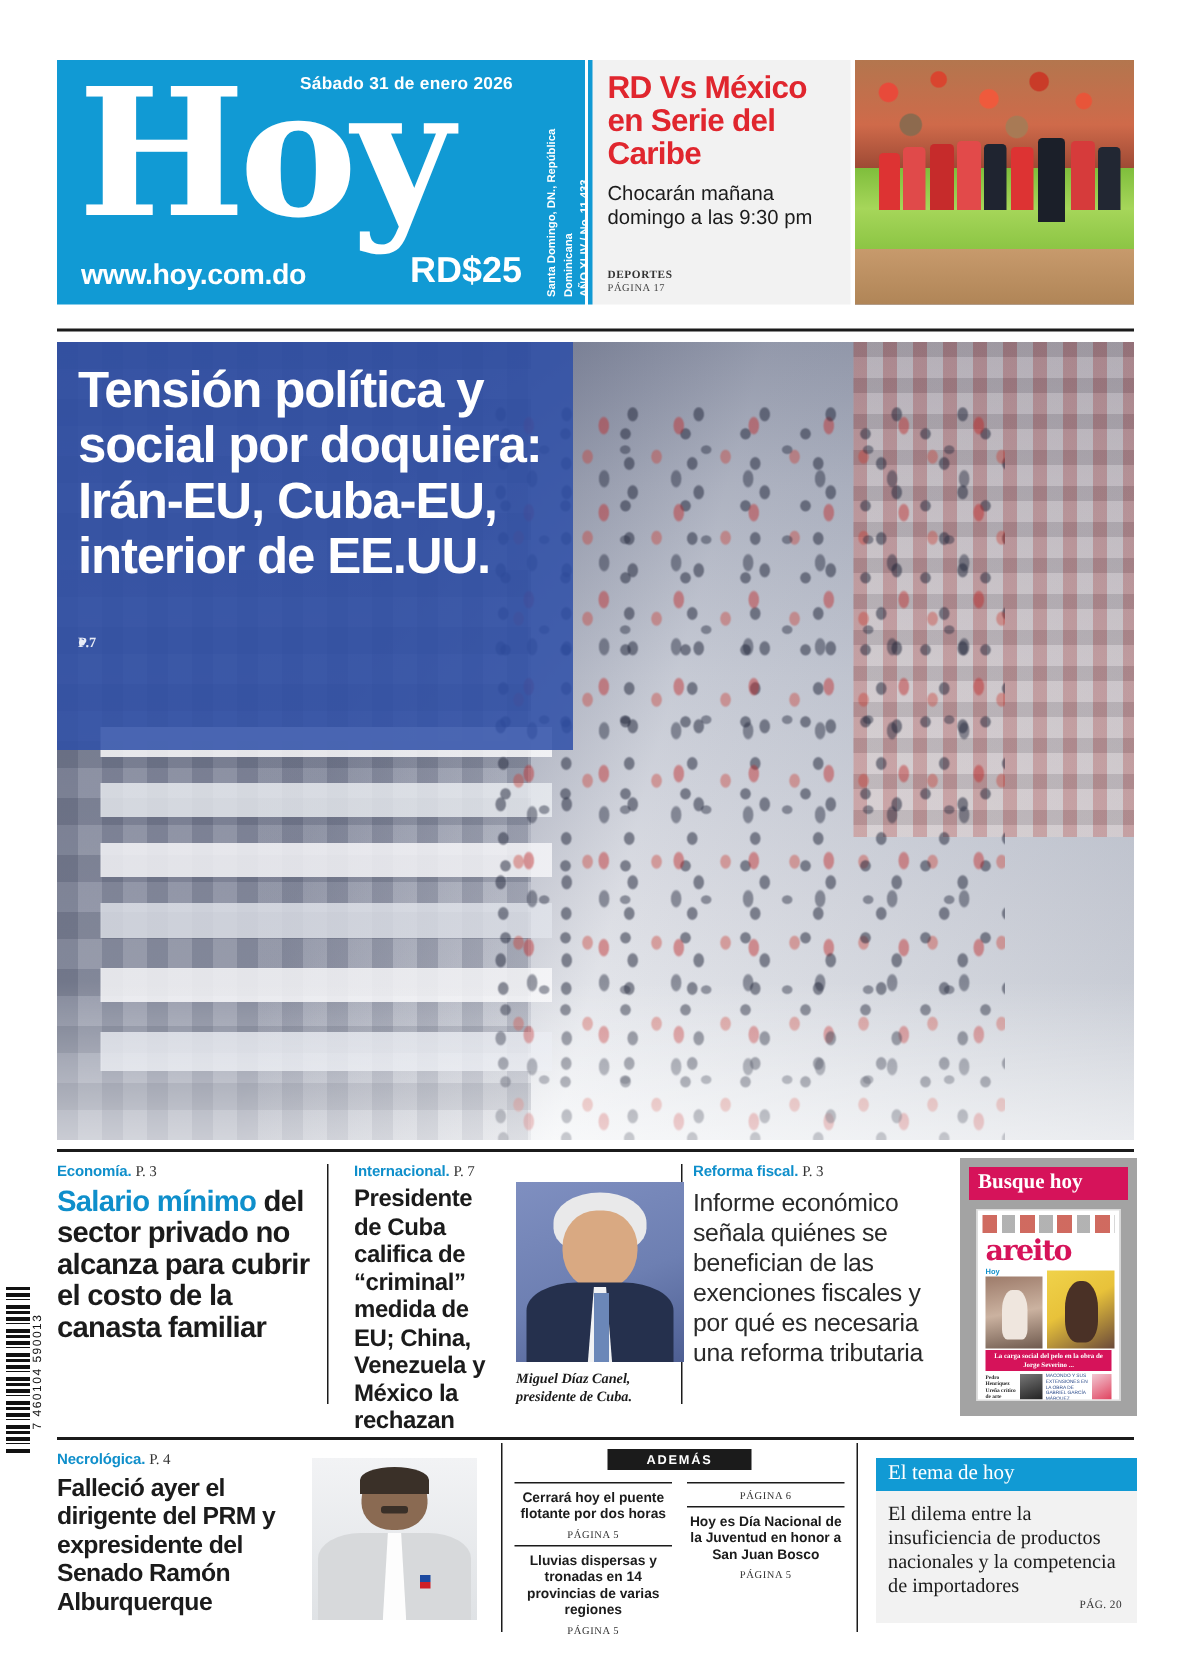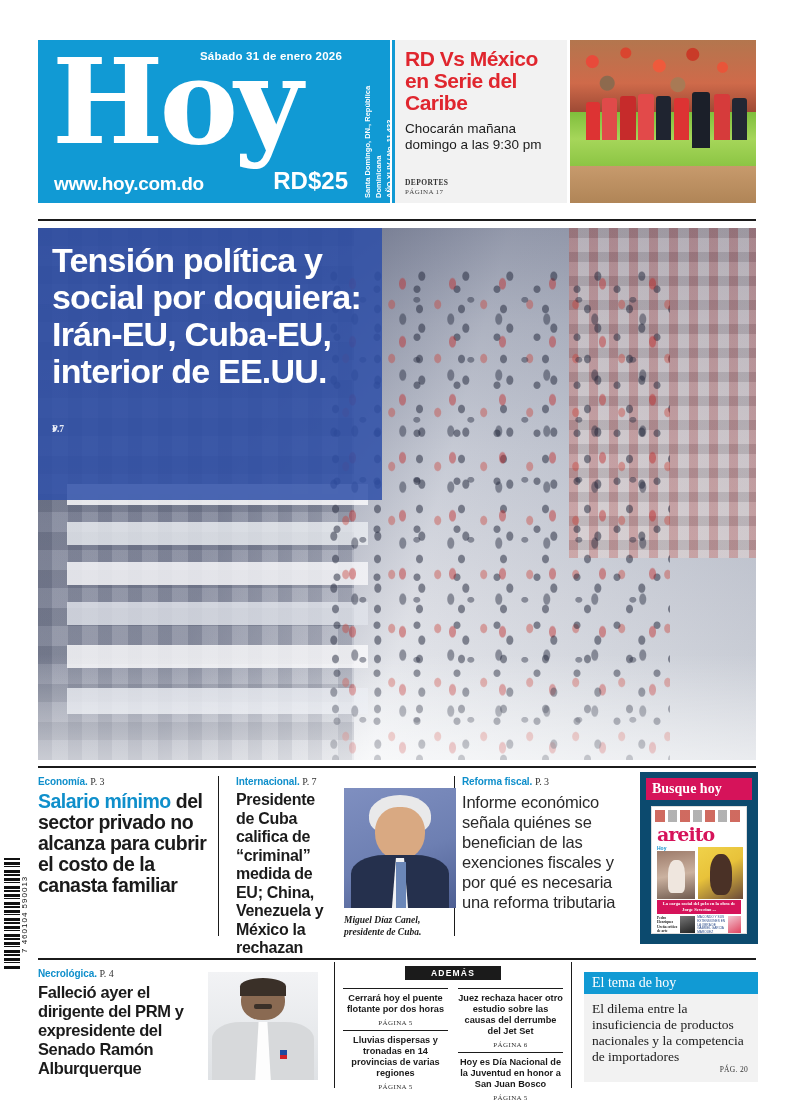--- a/index.html
+++ b/index.html
@@ -149,21 +149,21 @@
      background:#6b87b8; }
   .colB .caption { position:absolute; left:108px; top:138px; width:118px;
      font-family:"Liberation Serif", serif; font-style:italic; font-weight:bold;
      font-size:9.5px; line-height:12px; color:#1b1b1b; }
 
   .colC { position:absolute; left:462px; top:776px; width:170px; }
   .colC .head { margin-top:5px; font-size:16.5px; line-height:20px; color:#2a2a2a;
      letter-spacing:-.2px; }
 
   .colD { position:absolute; left:640px; top:772px; width:118px; height:172px;
-     background:#0c4a6e; padding:6px; }
+     background:#a3a3a3; padding:6px; }
   .busque-bar { background:#d6135a; color:#fff; font-family:"Liberation Serif", serif;
      font-weight:bold; font-size:14px; padding:3px 6px; }
   .areito { position:relative; margin:6px auto 0; width:96px; height:128px;
      background:#fff; border:1px solid #ddd; overflow:hidden; }
   .ar-topbar { position:absolute; left:3px; top:3px; right:3px; height:12px;
      background: repeating-linear-gradient(90deg,#c0392b 0 10px,#fff 10px 13px,#999 13px 22px,#fff 22px 25px); opacity:.75; }
   .ar-logo { position:absolute; left:5px; top:16px; color:#d6135a;
      font-family:"DejaVu Serif", serif; font-weight:bold; font-size:19px; letter-spacing:-1px; }
   .ar-hoy { position:absolute; left:5px; top:38px; font-size:5px; color:#0f8fcb; font-weight:bold; }
   .ar-img1 { position:absolute; left:5px; top:44px; width:38px; height:48px;
@@ -369,21 +369,20 @@
         </div>
         <div class="ad-item">
           <div class="line"></div>
           <div class="t">Lluvias dispersas y tronadas en 14 provincias de varias regiones</div>
           <div class="p">PÁGINA 5</div>
         </div>
       </div>
       <div class="ad-col">
         <div class="ad-item">
           <div class="line"></div>
-          <div class="t">Juez rechaza hacer otro estudio sobre las causas del derrumbe del Jet Set</div>
           <div class="p">PÁGINA 6</div>
         </div>
         <div class="ad-item">
           <div class="line"></div>
           <div class="t">Hoy es Día Nacional de la Juventud en honor a San Juan Bosco</div>
           <div class="p">PÁGINA 5</div>
         </div>
       </div>
     </div>
   </div>

